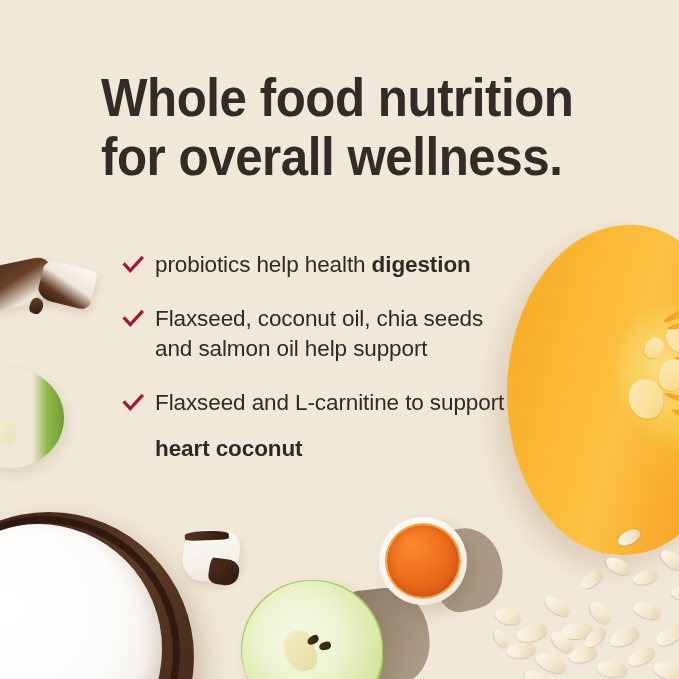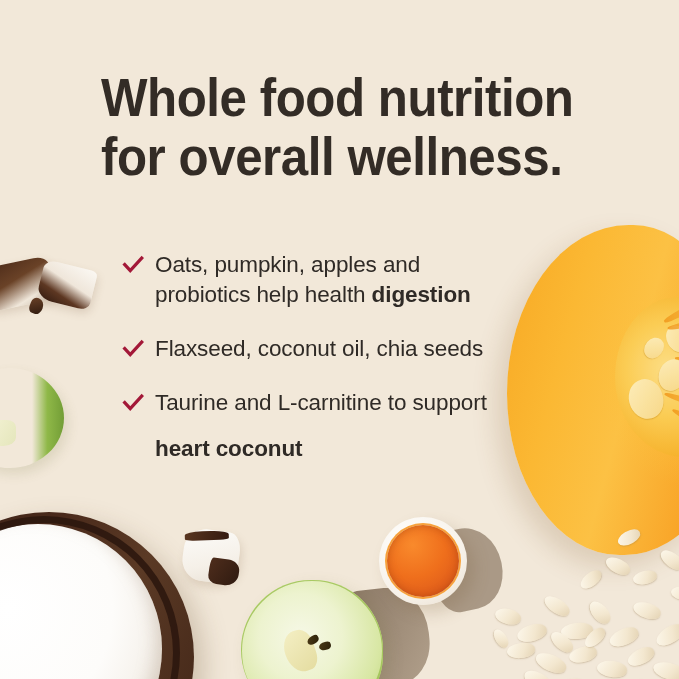--- a/index.html
+++ b/index.html
@@ -400,34 +400,34 @@
     <span class="hl-line">Whole food nutrition</span>
     <span class="hl-line">for overall wellness.</span>
   </div>
 
   <div class="bullets">
 
     <div class="bullet">
       <svg class="check-icon" viewBox="0 0 24 24">
         <path d="M3 11.5 L9 18 L21.5 4.5" fill="none" stroke="#a31838" stroke-width="3.6" stroke-linecap="square" stroke-linejoin="miter"></path>
       </svg>
-      <span class="b-text">Oats, pumpkin, apples and</span>
       <span class="b-text"><span>probiotics help health </span><span class="b-strong">digestion</span></span>
     </div>
 
     <div class="bullet">
       <svg class="check-icon" viewBox="0 0 24 24">
         <path d="M3 11.5 L9 18 L21.5 4.5" fill="none" stroke="#a31838" stroke-width="3.6" stroke-linecap="square" stroke-linejoin="miter"></path>
       </svg>
       <span class="b-text">Flaxseed, coconut oil, chia seeds</span>
+      <span class="b-text">and salmon oil help support</span>
     </div>
 
     <div class="bullet">
       <svg class="check-icon" viewBox="0 0 24 24">
         <path d="M3 11.5 L9 18 L21.5 4.5" fill="none" stroke="#a31838" stroke-width="3.6" stroke-linecap="square" stroke-linejoin="miter"></path>
       </svg>
-      <span class="b-text">Taurine and L-carnitine to support</span>
+      <span class="b-text">Flaxseed and L-carnitine to support</span>
       <span class="b-text b-strong">heart coconut</span>
     </div>
 
   </div>
 
 </div>
 
 </body></html>

